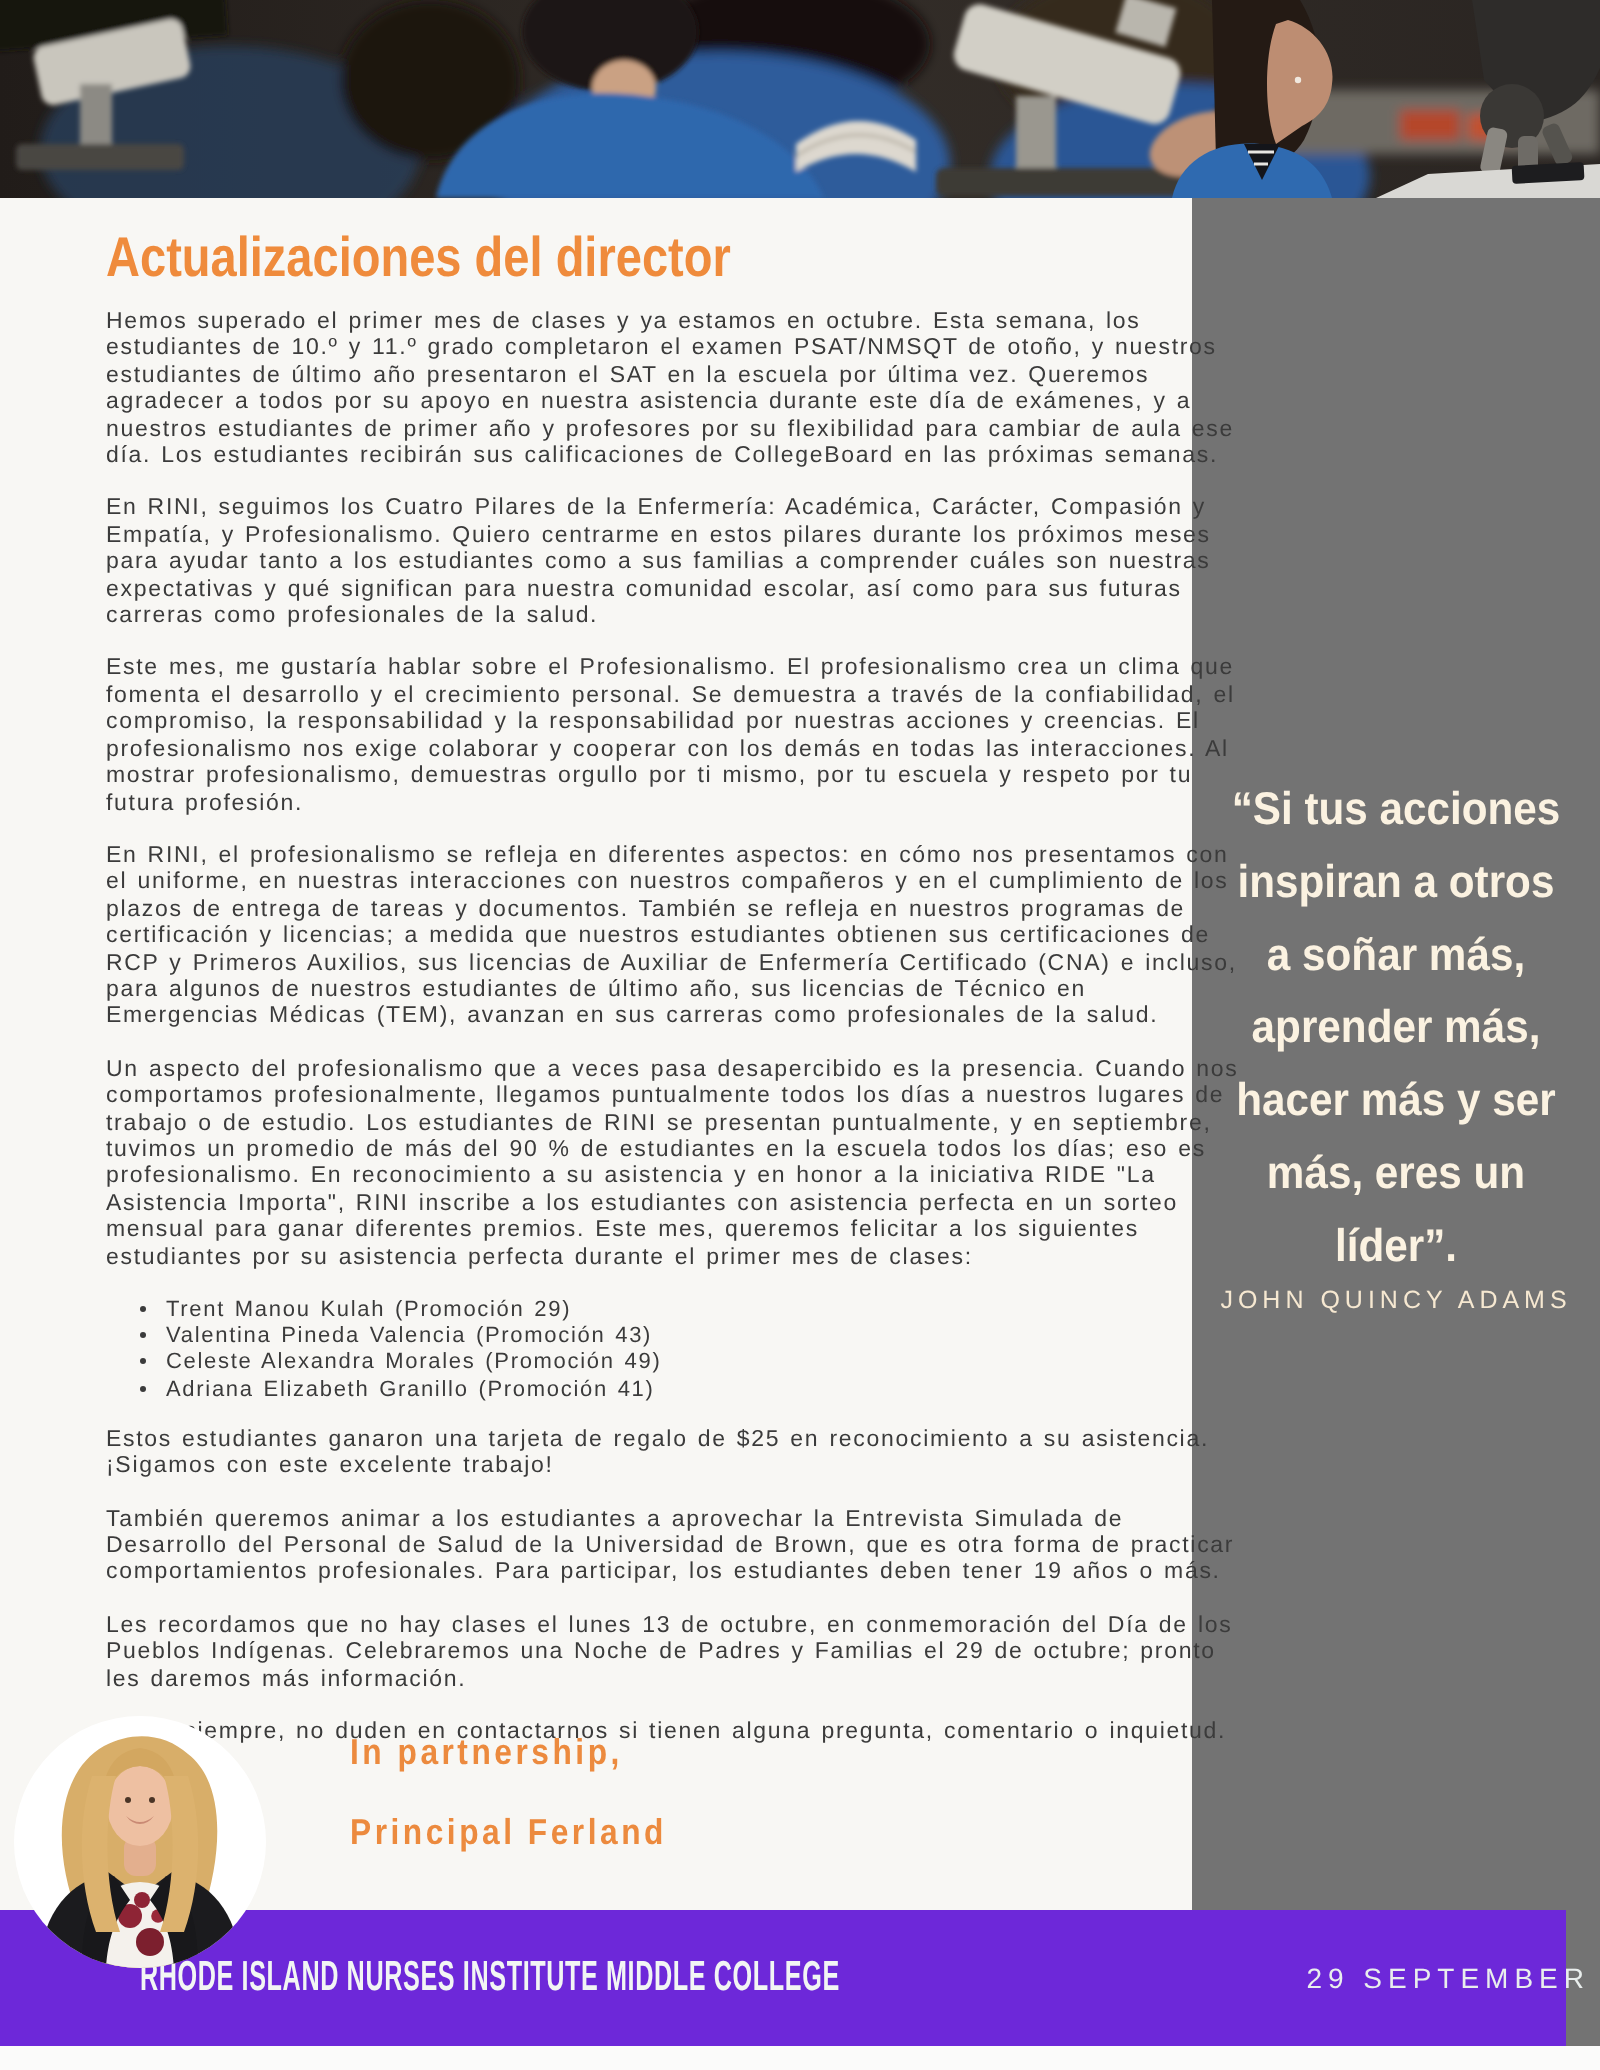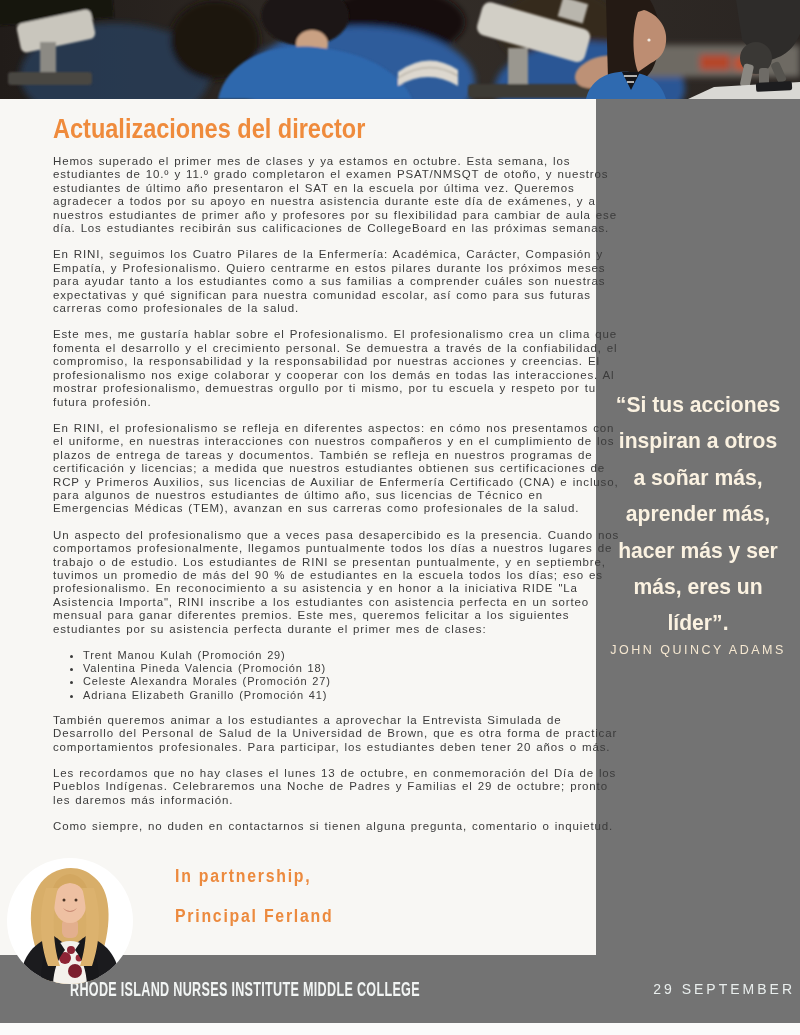--- a/index.html
+++ b/index.html
@@ -44,21 +44,21 @@
   .signature{position:absolute;left:175px;top:866px;z-index:3;}
   .sig-line{
     color:#EC8A3E;font-weight:bold;font-size:18px;line-height:20px;letter-spacing:2px;
     transform:scaleX(.88);transform-origin:left top;white-space:nowrap;
   }
   .sig-line + .sig-line{margin-top:20px;}
   
   .avatar{position:absolute;left:7px;top:858px;width:126px;height:126px;z-index:4;}
   
   .footer{
-    position:absolute;left:0;top:955px;width:783px;height:68px;background:#737373;z-index:3;
+    position:absolute;left:0;top:955px;width:783px;height:68px;background:#6d28d9;z-index:3;
     display:flex;align-items:center;justify-content:space-between;
     padding:0 38px 0 70px;
   }
   .footer-school{
     color:#F2F5F4;font-weight:bold;font-size:21px;letter-spacing:.5px;white-space:nowrap;
     transform:scaleX(.60);transform-origin:left center;
   }
   .footer-date{
     color:#E9EEED;font-size:14px;letter-spacing:3px;white-space:nowrap;
   }
@@ -141,25 +141,26 @@
 
   <main class="content">
     <h1 class="title">Actualizaciones del director</h1>
     <p>Hemos superado el primer mes de clases y ya estamos en octubre. Esta semana, los estudiantes de 10.º y 11.º grado completaron el examen PSAT/NMSQT de otoño, y nuestros estudiantes de último año presentaron el SAT en la escuela por última vez. Queremos agradecer a todos por su apoyo en nuestra asistencia durante este día de exámenes, y a nuestros estudiantes de primer año y profesores por su flexibilidad para cambiar de aula ese día. Los estudiantes recibirán sus calificaciones de CollegeBoard en las próximas semanas.</p>
     <p>En RINI, seguimos los Cuatro Pilares de la Enfermería: Académica, Carácter, Compasión y Empatía, y Profesionalismo. Quiero centrarme en estos pilares durante los próximos meses para ayudar tanto a los estudiantes como a sus familias a comprender cuáles son nuestras expectativas y qué significan para nuestra comunidad escolar, así como para sus futuras carreras como profesionales de la salud.</p>
     <p>Este mes, me gustaría hablar sobre el Profesionalismo. El profesionalismo crea un clima que fomenta el desarrollo y el crecimiento personal. Se demuestra a través de la confiabilidad, el compromiso, la responsabilidad y la responsabilidad por nuestras acciones y creencias. El profesionalismo nos exige colaborar y cooperar con los demás en todas las interacciones. Al mostrar profesionalismo, demuestras orgullo por ti mismo, por tu escuela y respeto por tu futura profesión.</p>
     <p>En RINI, el profesionalismo se refleja en diferentes aspectos: en cómo nos presentamos con el uniforme, en nuestras interacciones con nuestros compañeros y en el cumplimiento de los plazos de entrega de tareas y documentos. También se refleja en nuestros programas de certificación y licencias; a medida que nuestros estudiantes obtienen sus certificaciones de RCP y Primeros Auxilios, sus licencias de Auxiliar de Enfermería Certificado (CNA) e incluso, para algunos de nuestros estudiantes de último año, sus licencias de Técnico en Emergencias Médicas (TEM), avanzan en sus carreras como profesionales de la salud.</p>
     <p>Un aspecto del profesionalismo que a veces pasa desapercibido es la presencia. Cuando nos comportamos profesionalmente, llegamos puntualmente todos los días a nuestros lugares de trabajo o de estudio. Los estudiantes de RINI se presentan puntualmente, y en septiembre, tuvimos un promedio de más del 90 % de estudiantes en la escuela todos los días; eso es profesionalismo. En reconocimiento a su asistencia y en honor a la iniciativa RIDE "La Asistencia Importa", RINI inscribe a los estudiantes con asistencia perfecta en un sorteo mensual para ganar diferentes premios. Este mes, queremos felicitar a los siguientes estudiantes por su asistencia perfecta durante el primer mes de clases:</p>
     <ul class="students">
       <li>Trent Manou Kulah (Promoción 29)</li>
-      <li>Valentina Pineda Valencia (Promoción 18)</li>
-      <li>Celeste Alexandra Morales (Promoción 27)</li>
+      <li>Valentina Pineda Valencia (Promoción 43)</li>
+      <li>Celeste Alexandra Morales (Promoción 49)</li>
       <li>Adriana Elizabeth Granillo (Promoción 41)</li>
     </ul>
-    <p>También queremos animar a los estudiantes a aprovechar la Entrevista Simulada de Desarrollo del Personal de Salud de la Universidad de Brown, que es otra forma de practicar comportamientos profesionales. Para participar, los estudiantes deben tener 20 años o más.</p>
+    <p>Estos estudiantes ganaron una tarjeta de regalo de $25 en reconocimiento a su asistencia. ¡Sigamos con este excelente trabajo!</p>
+    <p>También queremos animar a los estudiantes a aprovechar la Entrevista Simulada de Desarrollo del Personal de Salud de la Universidad de Brown, que es otra forma de practicar comportamientos profesionales. Para participar, los estudiantes deben tener 19 años o más.</p>
     <p>Les recordamos que no hay clases el lunes 13 de octubre, en conmemoración del Día de los Pueblos Indígenas. Celebraremos una Noche de Padres y Familias el 29 de octubre; pronto les daremos más información.</p>
     <p>Como siempre, no duden en contactarnos si tienen alguna pregunta, comentario o inquietud.</p>
   </main>
 
   <div class="signature">
     <div class="sig-line">In partnership,</div>
     <div class="sig-line">Principal Ferland</div>
   </div>
 
   <div class="avatar">

